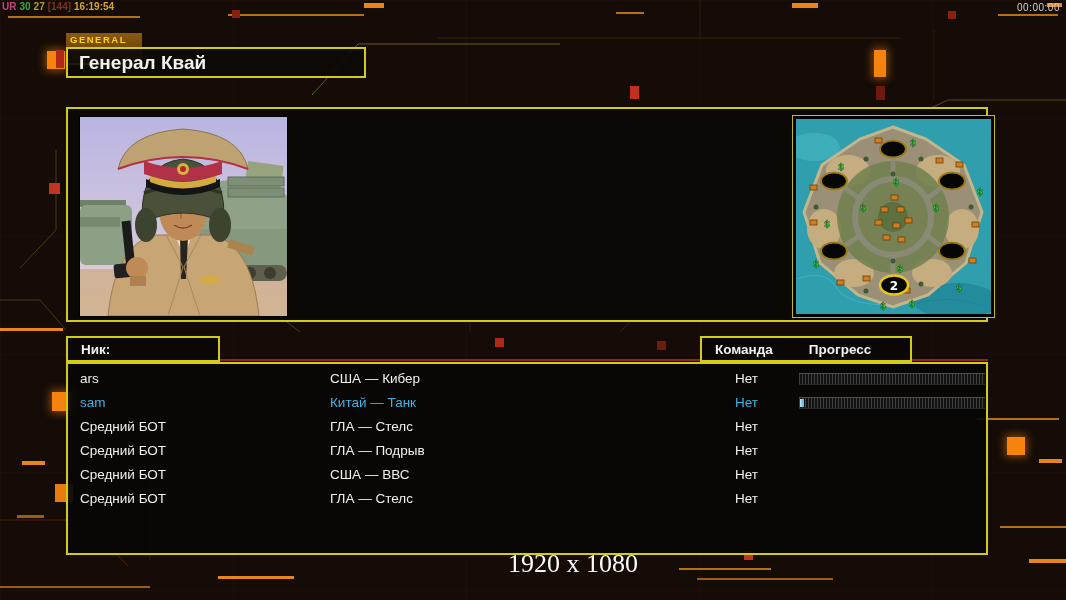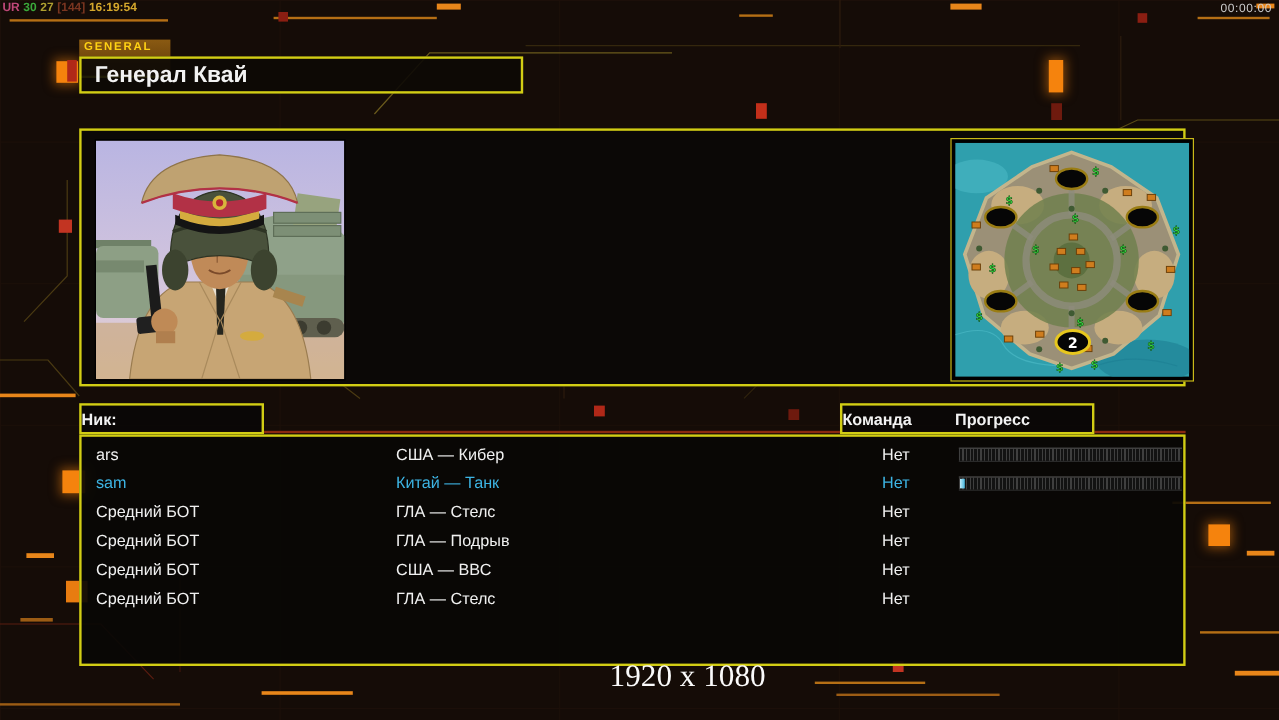--- a/index.html
+++ b/index.html
@@ -30,21 +30,21 @@
 
   
   .gtab{
     position:absolute;left:66px;top:33px;z-index:3;width:72px;height:13px;
     background:linear-gradient(#8a5a12,#5d3808);
     border-bottom:2px solid var(--accent-yellow,#d2cd14);
     color:var(--tab-gold,#ffd214);font-size:9.5px;font-weight:bold;letter-spacing:1.5px;
     padding:1px 0 16px 4px;
   }
   .titlebox{
-    position:absolute;left:66px;top:47px;z-index:3;width:370px;height:31px;
+    position:absolute;left:66px;top:47px;z-index:3;width:300px;height:31px;
     border:2px solid var(--accent-yellow,#d2cd14);background:rgba(12,9,6,.9);
     box-sizing:border-box;display:flex;align-items:center;
   }
   .titlebox span{color:#f2f2f2;font-size:19px;font-weight:bold;padding-left:11px;}
 
   
   .panel{
     position:absolute;left:66px;top:107px;z-index:3;width:922px;height:215px;
     border:2px solid var(--accent-yellow,#d2cd14);background:#0b0806;box-sizing:border-box;
   }
@@ -56,21 +56,21 @@
 
   
   .hdr{
     position:absolute;z-index:3;height:26px;box-sizing:border-box;
     border:2px solid var(--accent-yellow,#d2cd14);background:rgba(10,8,6,.92);
     display:flex;align-items:center;color:#f2f2f2;font-size:13.5px;font-weight:bold;
   }
   .hdr-nick{left:66px;top:336px;width:154px;}
   .hdr-general{left:315px;top:336px;width:213px;}
   .hdr-team{left:700px;top:336px;width:212px;align-items:center;}
-  .hdr .pad{}
+  .hdr .pad{padding-left:13px;}
   .hdr .pad2{padding-left:36px;}
 
   
   .tablebox{
     position:absolute;left:66px;top:362px;z-index:3;width:922px;height:193px;
     border:2px solid var(--accent-yellow,#d2cd14);background:rgba(9,7,5,.93);
     box-sizing:border-box;padding-top:3px;
   }
   .prow{position:relative;height:24px;color:#f0f0f0;font-size:13.5px;}
   .prow.hl{color:var(--highlight-cyan,#3db4e4);}

